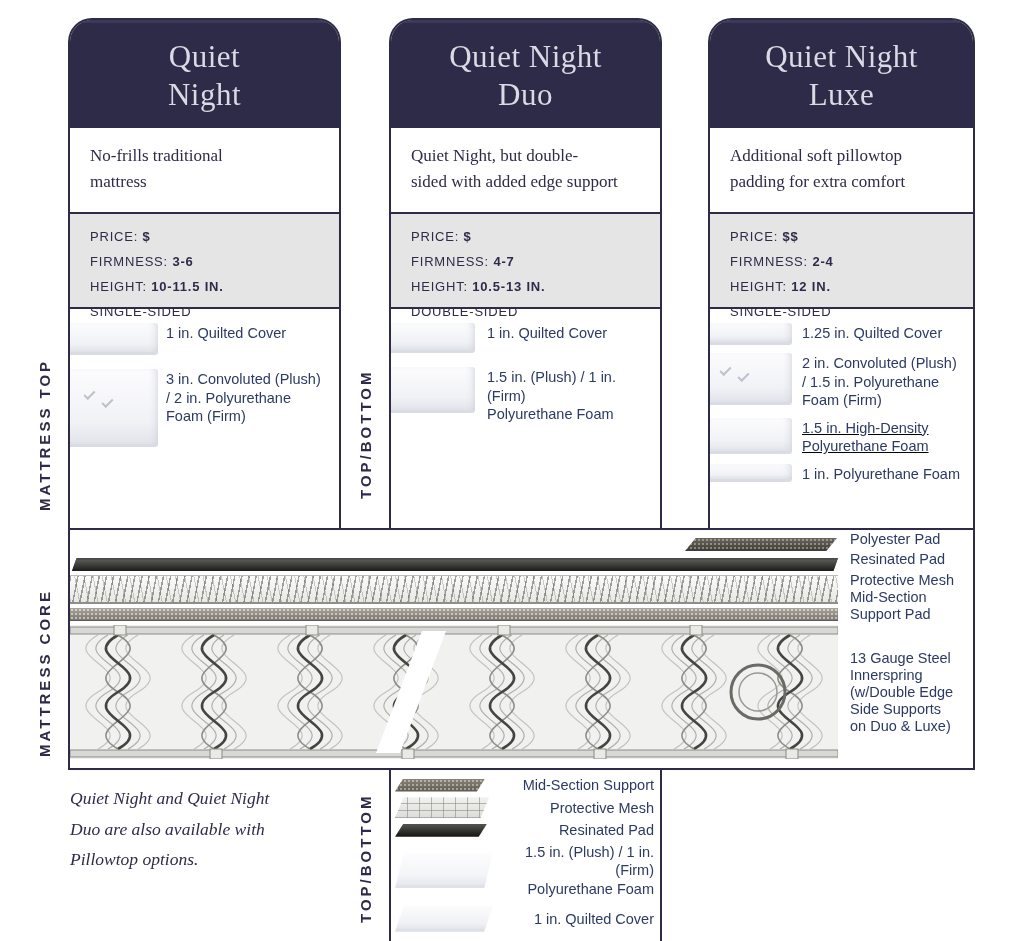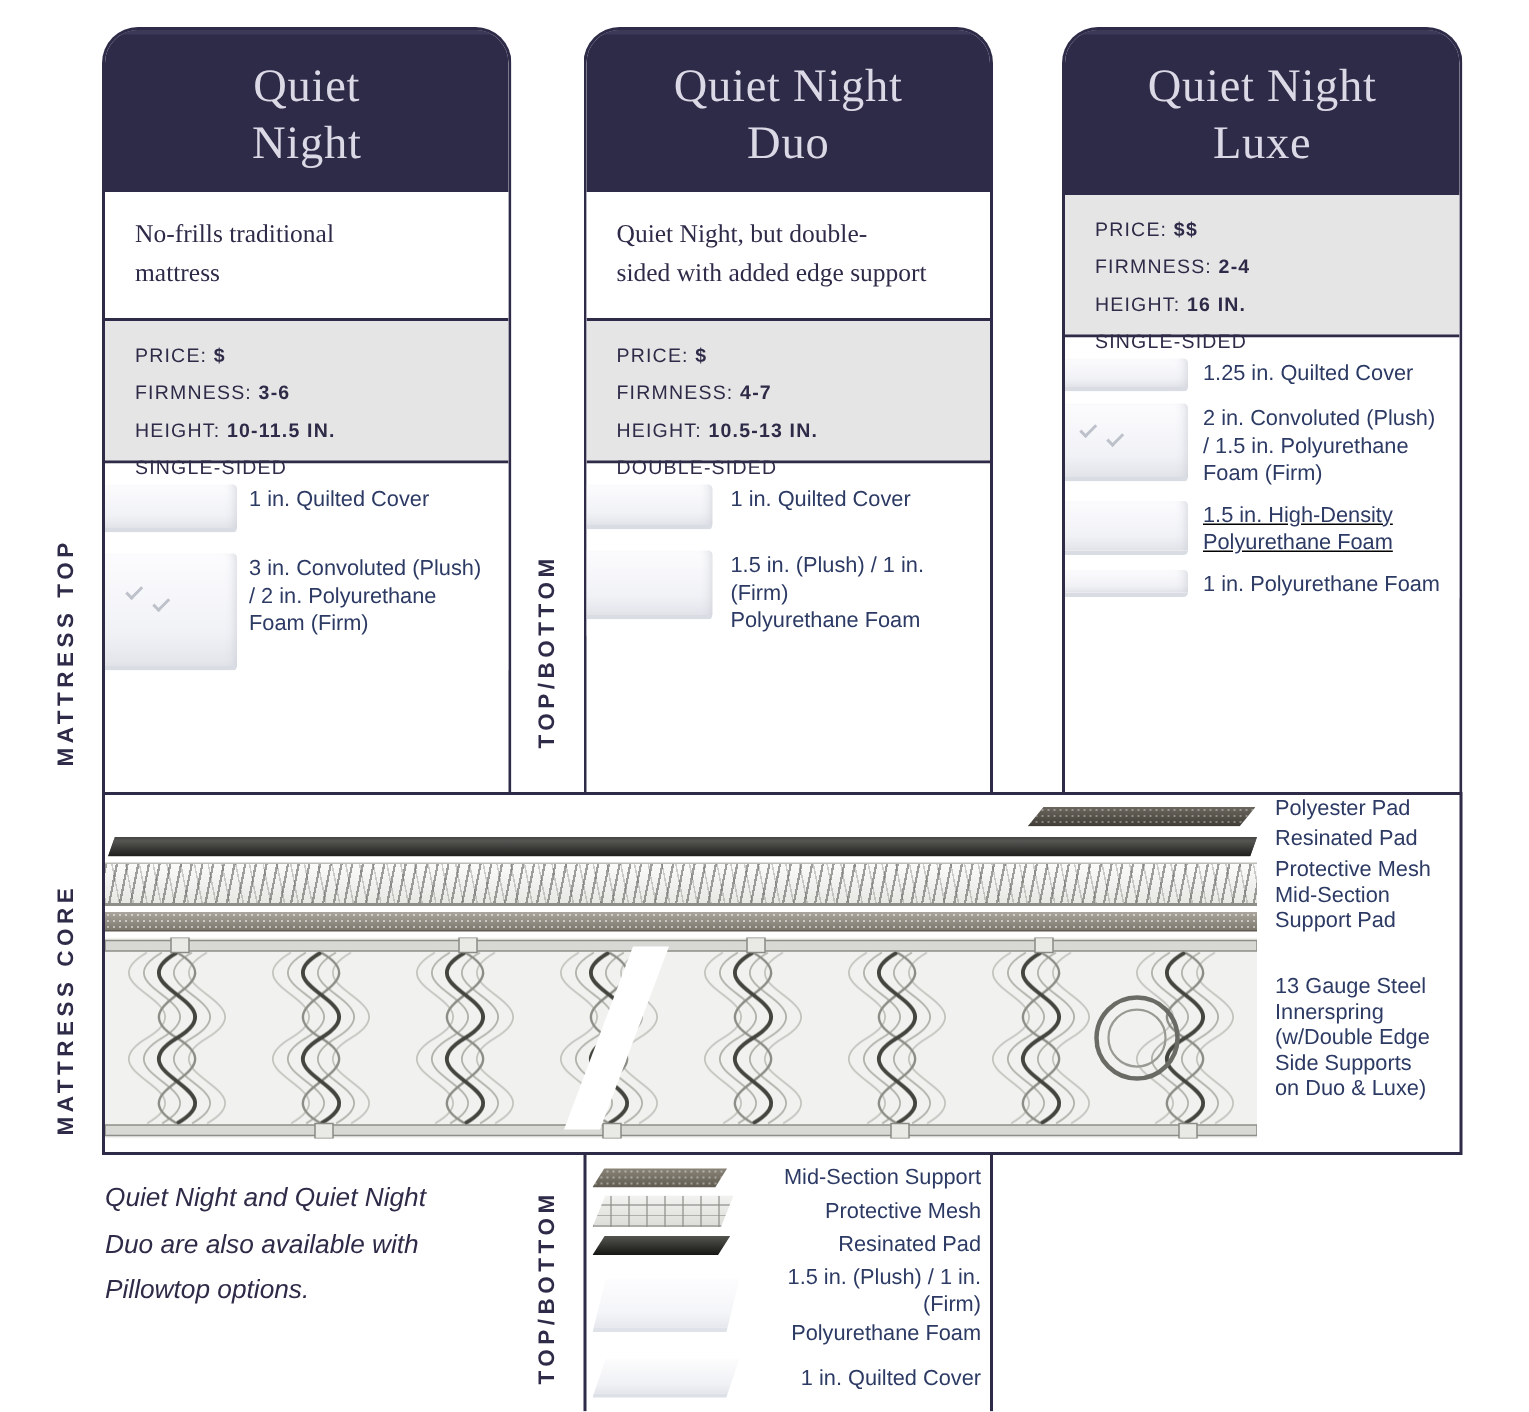--- a/index.html
+++ b/index.html
@@ -86,21 +86,21 @@
     border-bottom:1px solid #5f5b52;
   }
   #innerspring { position:absolute; left:0px; top:95px; width:768px; height:134px; }
 
   .core-label { position:absolute; left:780px; width:122px; color:#2c3a64;
                 font-size:14.5px; line-height:1.18; white-space:pre-line; }
 
   
   #note {
     position:absolute; left:70px; top:783px; width:290px;
-    font-family:Liberation Sans, sans-serif; font-style:italic; font-size:17.5px;
+    font-family:Liberation Serif, serif; font-style:italic; font-size:17.5px;
     line-height:1.75; color:#2e2b48; white-space:pre-line;
   }
   #bottom-box {
     position:absolute; left:389px; top:770px; width:273px; height:171px;
     border-left:2px solid #2e2b48; border-right:2px solid #2e2b48; background:#fff;
     padding:6px 6px 0 4px;
   }
   .b-row { display:flex; align-items:center; margin-bottom:3px; }
   .b-thumb-col { width:104px; flex:0 0 104px; display:flex; justify-content:flex-start; }
   .b-text { flex:1; color:#2c3a64; font-size:14.5px; line-height:1.25; white-space:pre-line;text-align:right; }
@@ -181,24 +181,26 @@
           </div>
         <div class="layer-text">1.5 in. (Plush) / 1 in. (Firm)
 Polyurethane Foam</div>
       </div>
     </div>
   </div>
 
   <div class="card" style="left:708px; width:267px;">
     <div class="card-header">Quiet Night
 Luxe</div>
+    <div class="card-desc">Additional soft pillowtop
+padding for extra comfort</div>
     <div class="card-specs">
       <div class="spec-row"><span class="lbl">PRICE:</span> <span class="val">$$</span></div>
       <div class="spec-row"><span class="lbl">FIRMNESS:</span> <span class="val">2-4</span></div>
-      <div class="spec-row"><span class="lbl">HEIGHT:</span> <span class="val">16 IN.</span></div>
+      <div class="spec-row"><span class="lbl">HEIGHT:</span> <span class="val">12 IN.</span></div>
       <div class="spec-row">SINGLE-SIDED</div>
     </div>
     <div class="card-layers" style="">
       <div class="layer-row" style="margin-bottom:8px;">
         <div class="thumb-col" style="flex-basis:92px;width:92px;">
             <div class="slab" style="width:82px; height:22px;"></div>
           </div>
         <div class="layer-text">1.25 in. Quilted Cover</div>
       </div>
       <div class="layer-row" style="margin-bottom:8px;">

